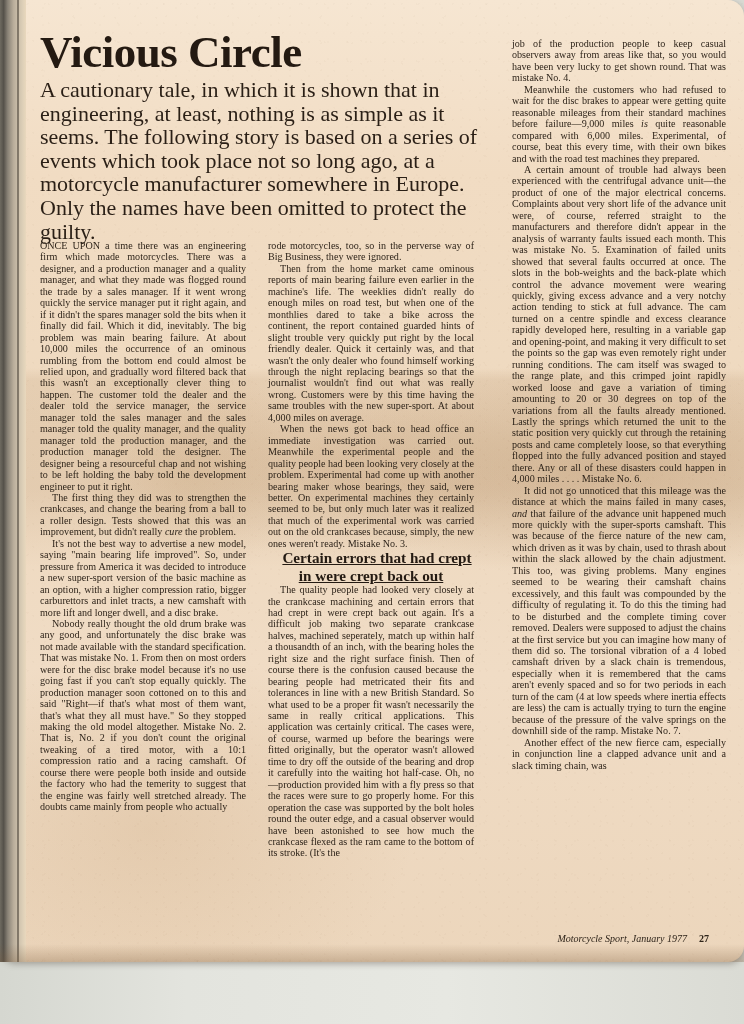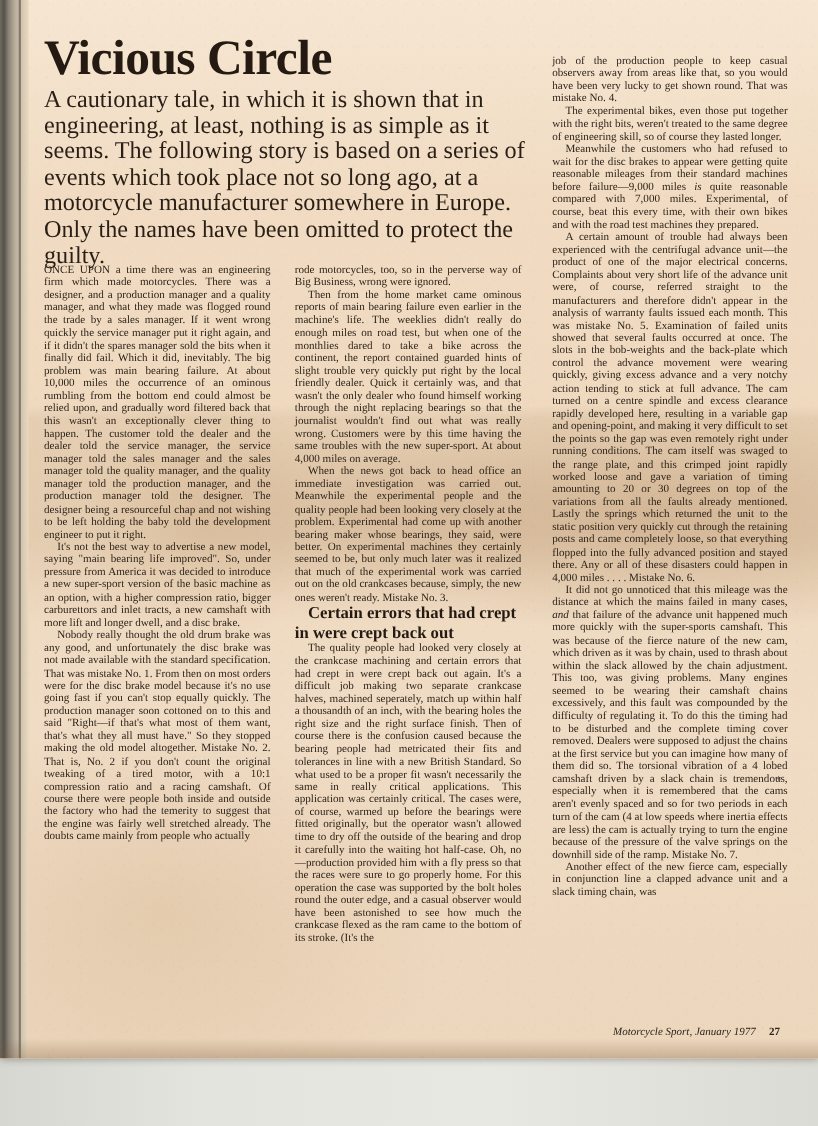--- a/index.html
+++ b/index.html
@@ -36,20 +36,21 @@
       radial-gradient(ellipse 300px 120px at 330px 470px, rgba(150,104,56,0.13), rgba(150,104,56,0) 72%),
       
       radial-gradient(ellipse 380px 260px at 150px 830px, rgba(168,120,66,0.14), rgba(168,120,66,0) 70%),
       
       radial-gradient(ellipse 150px 180px at 185px 470px, rgba(196,160,116,0.20), rgba(196,160,116,0) 70%),
       
       linear-gradient(180deg, #f6e6d2 0%, #f1dcc3 18%, #eed9bf 46%, #f0dcc5 70%, #ecd6bc 100%),
       
       linear-gradient(90deg, #e9d3b6 0%, #f3e2cb 14%, #f4e4cf 52%, #efdbc2 84%, #e6cdac 100%);
     box-shadow: 0 2px 6px rgba(60,50,40,0.35);
+    border-radius: 16px;
   }
   
   #page-grain {
     position: absolute;
     left: 0; top: 0; right: 0; bottom: 0;
     pointer-events: none;
     opacity: 0.30;
     background-image:
       radial-gradient(circle at 12% 22%, rgba(120,85,50,0.10) 0 1px, transparent 1px),
       radial-gradient(circle at 37% 61%, rgba(120,85,50,0.09) 0 1px, transparent 1px),
@@ -136,39 +137,40 @@
   .col {
     position: absolute;
     width: 206px;
     font-size: 10.1px;
     line-height: 11.45px;
     text-align: justify;
     color: #2e241a;
   }
   .col.c1 { left: 0px;   top: 212px; }
   .col.c2 { left: 228px; top: 212px; }
-  .col.c3 { left: 462px; top: 10px;  width: 214px; margin-top: 12px; }
+  .col.c3 { left: 472px; top: 10px;  width: 214px; }
 
   .col p {
     margin: 0;
     text-indent: 12px;
     hyphens: manual;
   }
   .col p.first { text-indent: 0; }
 
   
   .subhead {
     font-family: "Liberation Serif", serif;
     font-weight: bold;
     font-size: 15.2px;
     line-height: 17.4px;
-    text-align: left;
+    text-align: center;
     margin: 10px 0 4px 0;
     text-indent: 0;
     color: #241a12;
+    text-decoration: underline;
   }
 
   
   .footer {
     position: absolute;
     left: 455px;
     top: 905px;
     width: 214px;
     font-size: 10px;
     color: #2e241a;
@@ -208,36 +210,36 @@
   <div id="content">
 
     <h1 class="headline">Vicious Circle</h1>
 
     <div class="standfirst">A cautionary tale, in which it is shown that in engineering, at least, nothing is as simple as it seems. The following story is based on a series of events which took place not so long ago, at a motorcycle manufacturer somewhere in Europe. Only the names have been omitted to protect the guilty.</div>
 
     <div class="columns">
 
       <div class="col c1">
         <p class="first">ONCE UPON a time there was an engineering firm which made motorcycles. There was a designer, and a production manager and a quality manager, and what they made was flogged round the trade by a sales manager. If it went wrong quickly the service manager put it right again, and if it didn't the spares manager sold the bits when it finally did fail. Which it did, inevitably. The big problem was main bearing failure. At about 10,000 miles the occurrence of an ominous rumbling from the bottom end could almost be relied upon, and gradually word filtered back that this wasn't an exceptionally clever thing to happen. The customer told the dealer and the dealer told the service manager, the service manager told the sales manager and the sales manager told the quality manager, and the quality manager told the production manager, and the production manager told the designer. The designer being a resourceful chap and not wishing to be left holding the baby told the development engineer to put it right.</p>
+        <p><span>The first thing they did was to strengthen the crankcases, and change the bearing from a ball to a roller design. Tests showed that this was an improvement, but didn't really </span><em>cure</em><span> the problem.</span></p>
         <p>It's not the best way to advertise a new model, saying "main bearing life improved". So, under pressure from America it was decided to introduce a new super-sport version of the basic machine as an option, with a higher compression ratio, bigger carburettors and inlet tracts, a new camshaft with more lift and longer dwell, and a disc brake.</p>
         <p>Nobody really thought the old drum brake was any good, and unfortunately the disc brake was not made available with the standard specification. That was mistake No. 1. From then on most orders were for the disc brake model because it's no use going fast if you can't stop equally quickly. The production manager soon cottoned on to this and said "Right—if that's what most of them want, that's what they all must have." So they stopped making the old model altogether. Mistake No. 2. That is, No. 2 if you don't count the original tweaking of a tired motor, with a 10:1 compression ratio and a racing camshaft. Of course there were people both inside and outside the factory who had the temerity to suggest that the engine was fairly well stretched already. The doubts came mainly from people who actually</p>
       </div>
 
       <div class="col c2">
-        <p class="first">rode motorcycles, too, so in the perverse way of Big Business, wrong were ignored.</p>
+        <p class="first">rode motorcycles, too, so in the perverse way of Big Business, they were ignored.</p>
         <p>Then from the home market came ominous reports of main bearing failure even earlier in the machine's life. The weeklies didn't really do enough miles on road test, but when one of the monthlies dared to take a bike across the continent, the report contained guarded hints of slight trouble very quickly put right by the local friendly dealer. Quick it certainly was, and that wasn't the only dealer who found himself working through the night replacing bearings so that the journalist wouldn't find out what was really wrong. Customers were by this time having the same troubles with the new super-sport. At about 4,000 miles on average.</p>
         <p>When the news got back to head office an immediate investigation was carried out. Meanwhile the experimental people and the quality people had been looking very closely at the problem. Experimental had come up with another bearing maker whose bearings, they said, were better. On experimental machines they certainly seemed to be, but only much later was it realized that much of the experimental work was carried out on the old crankcases because, simply, the new ones weren't ready. Mistake No. 3.</p>
         <p class="subhead">Certain errors that had crept in were crept back out</p>
         <p>The quality people had looked very closely at the crankcase machining and certain errors that had crept in were crept back out again. It's a difficult job making two separate crankcase halves, machined seperately, match up within half a thousandth of an inch, with the bearing holes the right size and the right surface finish. Then of course there is the confusion caused because the bearing people had metricated their fits and tolerances in line with a new British Standard. So what used to be a proper fit wasn't necessarily the same in really critical applications. This application was certainly critical. The cases were, of course, warmed up before the bearings were fitted originally, but the operator wasn't allowed time to dry off the outside of the bearing and drop it carefully into the waiting hot half-case. Oh, no—production provided him with a fly press so that the races were sure to go properly home. For this operation the case was supported by the bolt holes round the outer edge, and a casual observer would have been astonished to see how much the crankcase flexed as the ram came to the bottom of its stroke. (It's the</p>
       </div>
 
       <div class="col c3">
         <p class="first">job of the production people to keep casual observers away from areas like that, so you would have been very lucky to get shown round. That was mistake No. 4.</p>
-        <p>The experimental bikes, even those put together with the right bits, weren't treated to the same degree of engineering skill, so of course they lasted longer.</p>
-        <p><span>Meanwhile the customers who had refused to wait for the disc brakes to appear were getting quite reasonable mileages from their standard machines before failure—9,000 miles </span><em>is</em><span> quite reasonable compared with 7,000 miles. Experimental, of course, beat this every time, with their own bikes and with the road test machines they prepared.</span></p>
+        <p><span>Meanwhile the customers who had refused to wait for the disc brakes to appear were getting quite reasonable mileages from their standard machines before failure—9,000 miles </span><em>is</em><span> quite reasonable compared with 6,000 miles. Experimental, of course, beat this every time, with their own bikes and with the road test machines they prepared.</span></p>
         <p>A certain amount of trouble had always been experienced with the centrifugal advance unit—the product of one of the major electrical concerns. Complaints about very short life of the advance unit were, of course, referred straight to the manufacturers and therefore didn't appear in the analysis of warranty faults issued each month. This was mistake No. 5. Examination of failed units showed that several faults occurred at once. The slots in the bob-weights and the back-plate which control the advance movement were wearing quickly, giving excess advance and a very notchy action tending to stick at full advance. The cam turned on a centre spindle and excess clearance rapidly developed here, resulting in a variable gap and opening-point, and making it very difficult to set the points so the gap was even remotely right under running conditions. The cam itself was swaged to the range plate, and this crimped joint rapidly worked loose and gave a variation of timing amounting to 20 or 30 degrees on top of the variations from all the faults already mentioned. Lastly the springs which returned the unit to the static position very quickly cut through the retaining posts and came completely loose, so that everything flopped into the fully advanced position and stayed there. Any or all of these disasters could happen in 4,000 miles . . . . Mistake No. 6.</p>
         <p><span>It did not go unnoticed that this mileage was the distance at which the mains failed in many cases, </span><em>and</em><span> that failure of the advance unit happened much more quickly with the super-sports camshaft. This was because of the fierce nature of the new cam, which driven as it was by chain, used to thrash about within the slack allowed by the chain adjustment. This too, was giving problems. Many engines seemed to be wearing their camshaft chains excessively, and this fault was compounded by the difficulty of regulating it. To do this the timing had to be disturbed and the complete timing cover removed. Dealers were supposed to adjust the chains at the first service but you can imagine how many of them did so. The torsional vibration of a 4 lobed camshaft driven by a slack chain is tremendous, especially when it is remembered that the cams aren't evenly spaced and so for two periods in each turn of the cam (4 at low speeds where inertia effects are less) the cam is actually trying to turn the engine because of the pressure of the valve springs on the downhill side of the ramp. Mistake No. 7.</span></p>
         <p>Another effect of the new fierce cam, especially in conjunction line a clapped advance unit and a slack timing chain, was</p>
       </div>
 
     </div>
 
     <div class="stray-mark">*</div>
 
     <div class="footer">

